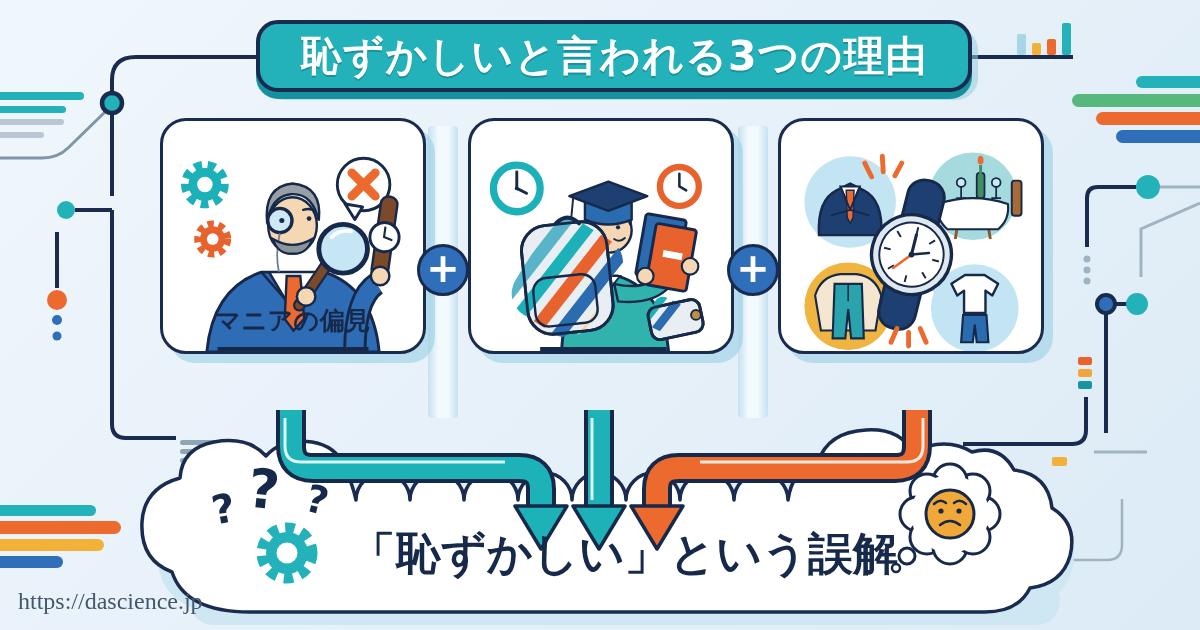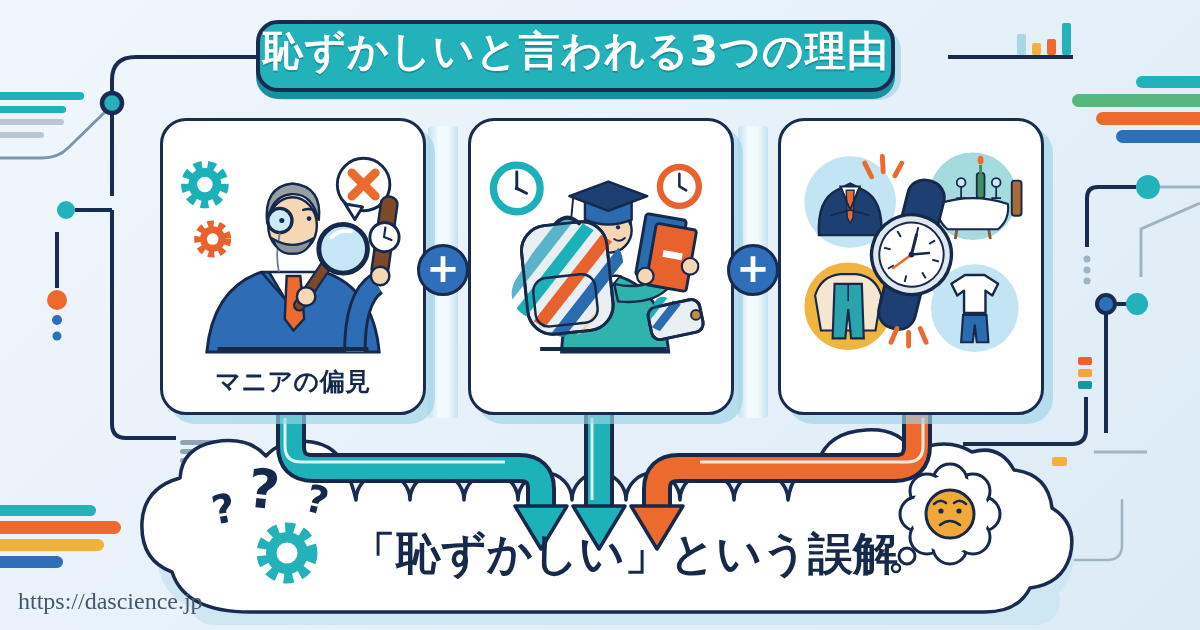--- a/index.html
+++ b/index.html
@@ -7,31 +7,31 @@
     position:relative;width:1200px;height:630px;overflow:hidden;
     background:linear-gradient(135deg,#f0f7fc 0%,#e6f0f9 55%,#dcebf6 100%);
     font-family:"DejaVu Sans","Liberation Sans",sans-serif;
   }
   .layer{position:absolute;left:0;top:0;width:1200px;height:630px;pointer-events:none;}
   .band{
     position:absolute;top:126px;width:30px;height:292px;border-radius:4px;
     background:linear-gradient(90deg,#c6e1f0,#f3fafd 35%,#f3fafd 65%,#c6e1f0);
   }
   .banner{
-    position:absolute;left:256px;top:20px;width:639px;height:72px;
+    position:absolute;left:256px;top:20px;width:716px;height:72px;
     background:#23b2ba;border:4px solid #1a2b50;border-radius:22px;
     box-shadow:0 7px 0 #1691a0, 6px 8px 0 rgba(150,205,220,.55);
-    display:flex;align-items:flex-start;justify-content:center;box-sizing:border-box;
+    display:flex;align-items:center;justify-content:center;box-sizing:border-box;
   }
   .banner span{
     color:#ffffff;font-size:41px;font-weight:800;letter-spacing:1px;white-space:nowrap;
     text-shadow:0 2px 0 rgba(10,40,70,.25);
   }
   .card{
-    position:absolute;top:118px;width:266px;height:297px;background:#ffffff;
+    position:absolute;top:118px;width:266px;height:236px;background:#ffffff;
     border:3.5px solid #1a2b50;border-radius:26px;box-sizing:border-box;
     box-shadow:9px 9px 0 rgba(158,210,231,.65);overflow:hidden;
   }
   .card svg.illu{position:absolute;left:1px;top:2px;}
   .card .label{
     position:absolute;left:0;bottom:14px;width:100%;text-align:center;
     color:#16294a;font-size:25px;font-weight:800;letter-spacing:.5px;white-space:nowrap;
   }
   .plus{
     position:absolute;top:244px;width:52px;height:52px;border-radius:50%;

